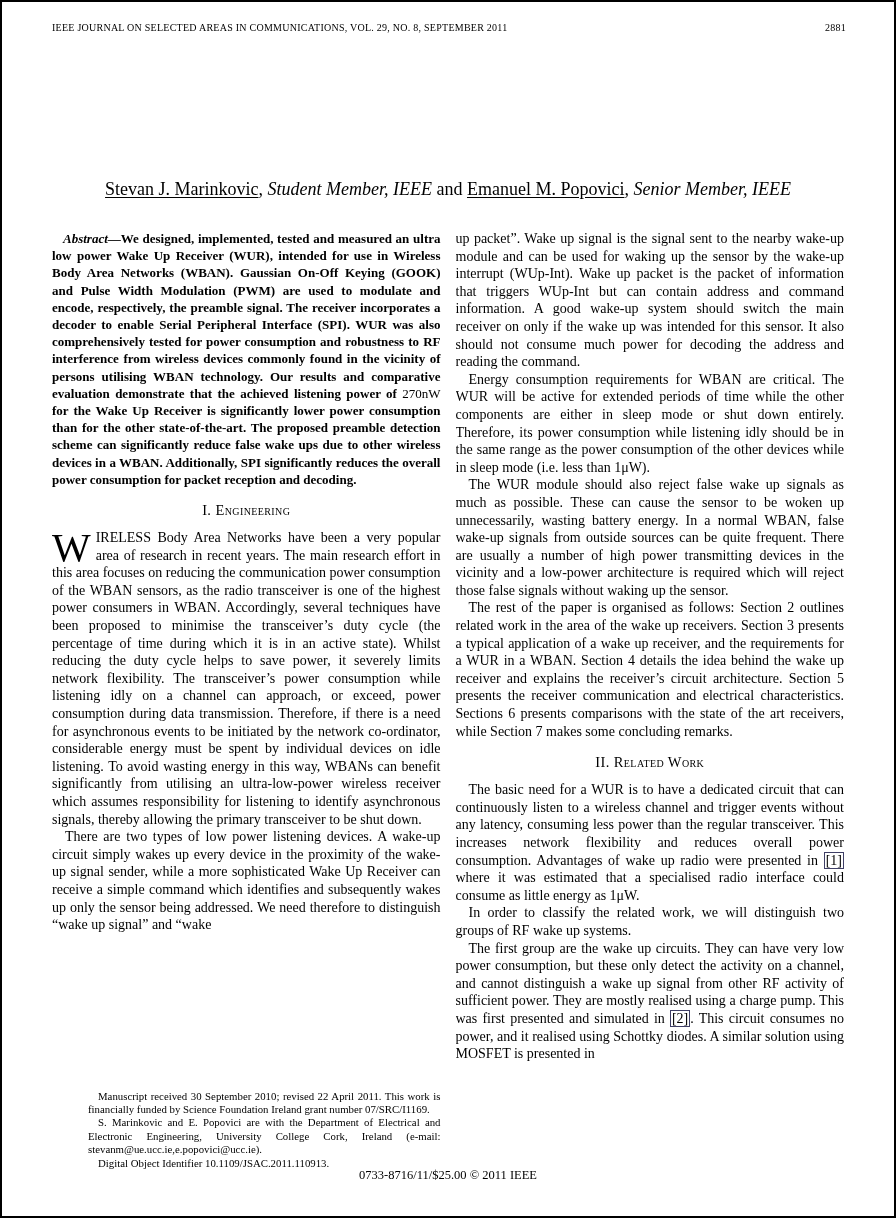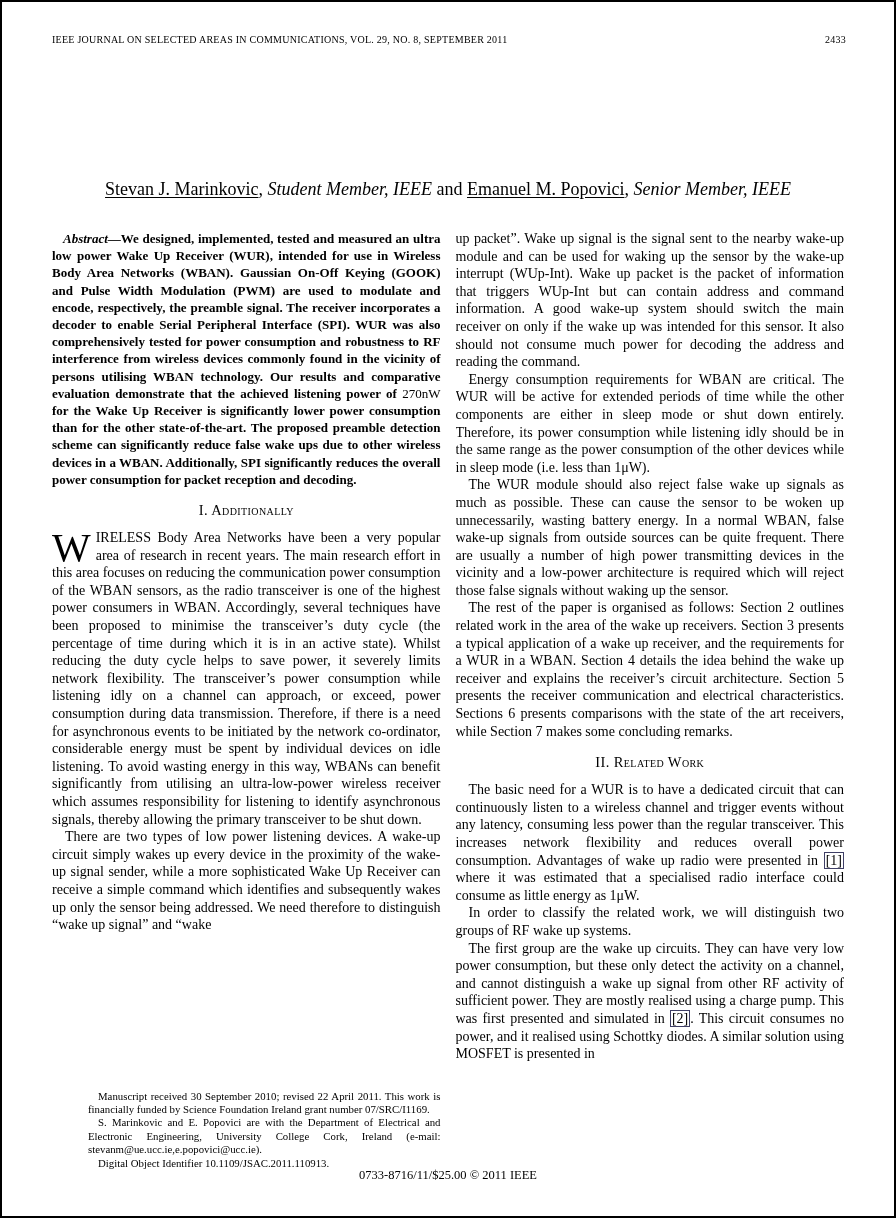--- a/index.html
+++ b/index.html
@@ -9,21 +9,21 @@
 
   .page {
     position: absolute; inset: 0;
     width: 896px; height: 1218px;
     background: #ffffff;
     border: 2px solid #000000;
     overflow: hidden;
   }
 
   .running-header {
-    position: absolute; top: 32px; left: 50px; right: 48px;
+    position: absolute; top: 20px; left: 50px; right: 48px;
     display: flex; justify-content: space-between; align-items: center;
     font-size: 10px; letter-spacing: 0.25px;
   }
 
   .paper-title {
     position: absolute; top: 78px; left: 0; right: 0;
     text-align: center; font-weight: normal;
     font-size: 32px; line-height: 45px;
   }
   .paper-title .tline { display: block; }
@@ -77,34 +77,34 @@
     text-align: center; font-size: 12.5px;
   }
 </style>
 </head>
 <body>
 
 <div class="page">
 
   <div class="running-header">
     <span>IEEE JOURNAL ON SELECTED AREAS IN COMMUNICATIONS, VOL. 29, NO. 8, SEPTEMBER 2011</span>
-    <span>2433</span>
+    <span>2881</span>
   </div>
 
 
   <div class="authors"><span class="author-name">Stevan J. Marinkovic</span><span>, </span><span class="role">Student Member, IEEE</span><span> and </span><span class="author-name">Emanuel M. Popovici</span><span>, </span><span class="role">Senior Member, IEEE</span></div>
 
   <div class="columns">
 
     <div class="col col-left">
 
       <p class="abstract"><span class="ab-label">Abstract</span><span>—We designed, implemented, tested and measured an ultra low power Wake Up Receiver (WUR), intended for use in Wireless Body Area Networks (WBAN). Gaussian On-Off Keying (GOOK) and Pulse Width Modulation (PWM) are used to modulate and encode, respectively, the preamble signal. The receiver incorporates a decoder to enable Serial Peripheral Interface (SPI). WUR was also comprehensively tested for power consumption and robustness to RF interference from wireless devices commonly found in the vicinity of persons utilising WBAN technology. Our results and comparative evaluation demonstrate that the achieved listening power of </span><span class="power">270nW</span><span> for the Wake Up Receiver is significantly lower power consumption than for the other state-of-the-art. The proposed preamble detection scheme can significantly reduce false wake ups due to other wireless devices in a WBAN. Additionally, SPI significantly reduces the overall power consumption for packet reception and decoding.</span></p>
 
 
-      <h2 class="section-heading">I. Additionally</h2>
+      <h2 class="section-heading">I. Engineering</h2>
 
       <p class="body-par"><span class="dropcap">W</span><span>IRELESS Body Area Networks have been a very popular area of research in recent years. The main research effort in this area focuses on reducing the communication power consumption of the WBAN sensors, as the radio transceiver is one of the highest power consumers in WBAN. Accordingly, several techniques have been proposed to minimise the transceiver’s duty cycle (the percentage of time during which it is in an active state). Whilst reducing the duty cycle helps to save power, it severely limits network flexibility. The transceiver’s power consumption while listening idly on a channel can approach, or exceed, power consumption during data transmission. Therefore, if there is a need for asynchronous events to be initiated by the network co-ordinator, considerable energy must be spent by individual devices on idle listening. To avoid wasting energy in this way, WBANs can benefit significantly from utilising an ultra-low-power wireless receiver which assumes responsibility for listening to identify asynchronous signals, thereby allowing the primary transceiver to be shut down.</span></p>
 
       <p class="body-par indent">There are two types of low power listening devices. A wake-up circuit simply wakes up every device in the proximity of the wake-up signal sender, while a more sophisticated Wake Up Receiver can receive a simple command which identifies and subsequently wakes up only the sensor being addressed. We need therefore to distinguish “wake up signal” and “wake</p>
 
       <div class="footnotes">
         <p>Manuscript received 30 September 2010; revised 22 April 2011. This work is financially funded by Science Foundation Ireland grant number 07/SRC/I1169.</p>
         <p>S. Marinkovic and E. Popovici are with the Department of Electrical and Electronic Engineering, University College Cork, Ireland (e-mail: stevanm@ue.ucc.ie,e.popovici@ucc.ie).</p>
         <p>Digital Object Identifier 10.1109/JSAC.2011.110913.</p>
       </div>

